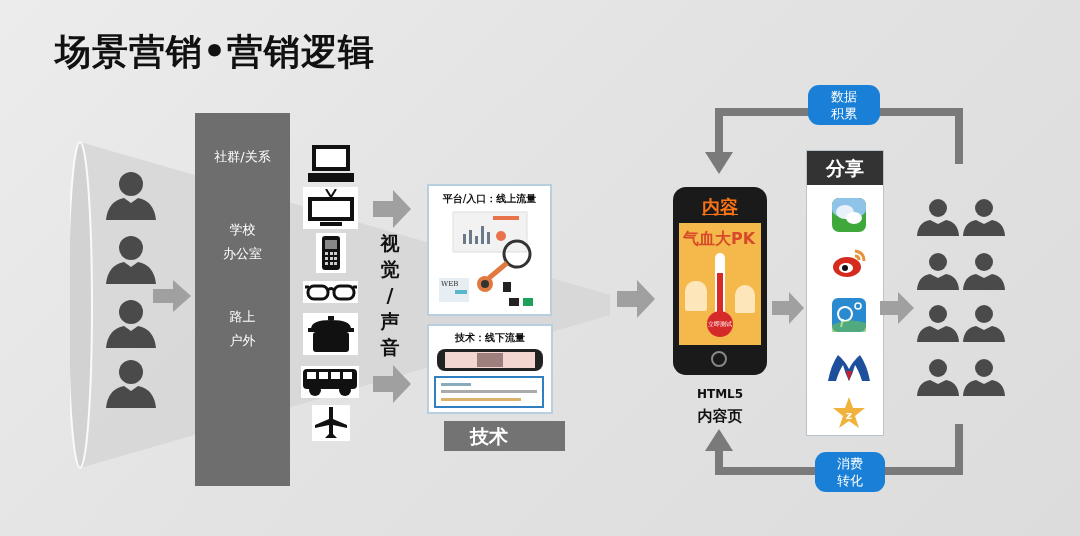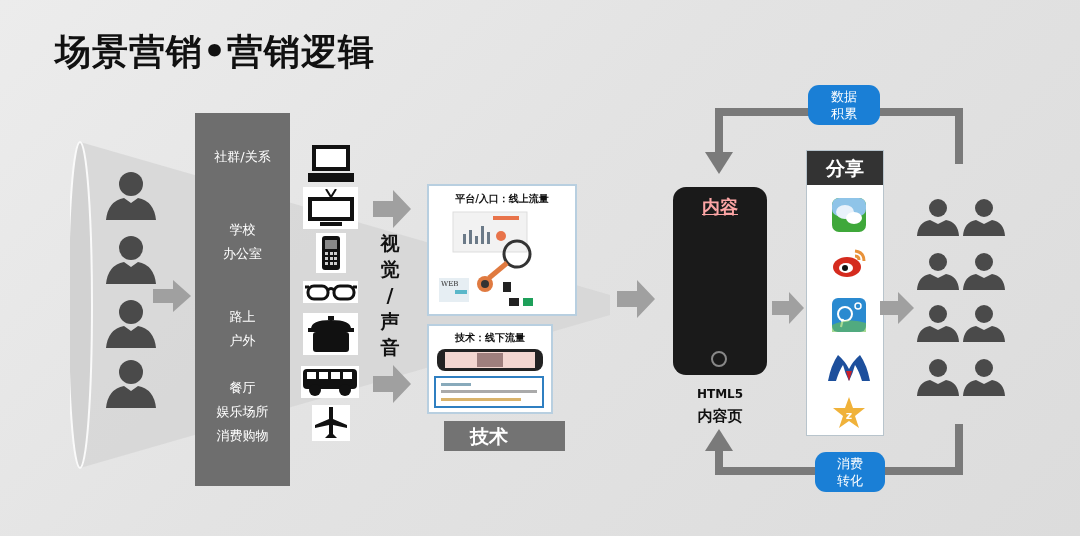--- a/index.html
+++ b/index.html
@@ -46,21 +46,21 @@
   }
   .blue-badge {
     background:#1a7fd6; color:#fff; font-size:13px; text-align:center; border-radius:11px;
     line-height:17px; padding-top:3px; box-sizing:border-box;
   }
   .loop-line { background:#7a7a7a; }
   .phone {
     left:673px; top:187px; width:94px; height:188px; background:#1a1a1a; border-radius:13px;
   }
   .phone-header {
-    position:absolute; left:6px; top:6px; width:82px; height:28px; color:#fca5a5;
+    position:absolute; left:6px; top:6px; width:82px; height:28px; color:#f97316;
     font-size:18px; font-weight:bold; text-align:center; line-height:28px;text-decoration:underline;
   }
   .phone-screen {
     position:absolute; left:6px; top:36px; width:82px; height:122px; background:#f5b84a; overflow:hidden;
   }
   .phone-home {
     position:absolute; left:38px; top:164px; width:16px; height:16px; border:2px solid #888;
     border-radius:50%; box-sizing:border-box;
   }
   .share-col {
@@ -118,25 +118,20 @@
   <div class="grp" style="top:32px">
     <div>社群/关系</div>
   </div>
   <div class="grp" style="top:105px">
     <div>学校</div>
     <div>办公室</div>
   </div>
   <div class="grp" style="top:192px">
     <div>路上</div>
     <div>户外</div>
-  </div>
-  <div class="grp" style="top:263px">
-    <div>餐厅</div>
-    <div>娱乐场所</div>
-    <div>消费购物</div>
   </div>
 </div>
 
 <div class="icon-tile" style="top:141px;height:44px;background:transparent">
   <svg width="46" height="40" viewBox="0 0 46 40">
       <rect x="4" y="2" width="38" height="26" fill="#111"></rect>
       <rect x="8" y="6" width="30" height="18" fill="#fff"></rect>
       <rect x="0" y="30" width="46" height="9" fill="#111"></rect>
     </svg>
 </div>
@@ -213,21 +208,21 @@
 </div>
 
 <div class="abs vertical-text">
   <div>视</div>
   <div>觉</div>
   <div>/</div>
   <div>声</div>
   <div>音</div>
 </div>
 
-<div class="abs card" style="left:427px;top:184px;width:150px;height:132px">
+<div class="abs card" style="left:427px;top:184px;width:125px;height:132px">
   <div class="card-title">平台/入口：线上流量</div>
   <svg width="122" height="104" viewBox="0 0 122 104">
     <rect x="24" y="6" width="74" height="40" fill="#f2f2f2" stroke="#ddd"></rect>
     <rect x="64" y="10" width="26" height="4" fill="#e8734a"></rect>
     <g fill="#6b7a88">
         <rect x="34" y="28" width="3" height="10"></rect>
         <rect x="40" y="24" width="3" height="14"></rect>
         <rect x="46" y="30" width="3" height="8"></rect>
         <rect x="52" y="20" width="3" height="18"></rect>
         <rect x="58" y="26" width="3" height="12"></rect>
@@ -262,20 +257,29 @@
 <div class="abs label-dark" style="left:444px;top:421px;width:95px;height:30px;font-size:19px;line-height:30px">技术</div>
 
 <div class="abs gray-arrow" style="left:617px;top:280px;width:38px;height:38px">
   <svg viewBox="0 0 38 38">
       <polygon points="0,11 20,11 20,0 38,19 20,38 20,27 0,27" fill="#a0a0a0"></polygon>
     </svg>
 </div>
 
 <div class="abs phone">
   <div class="phone-header">内容</div>
+  <div class="phone-screen">
+    <div style="position:absolute;left:4px;top:6px;font-size:16px;font-weight:bold;color:#d64a2a">气血大PK</div>
+    <div style="position:absolute;left:36px;top:30px;width:10px;height:70px;background:#fff;border-radius:5px"></div>
+    <div style="position:absolute;left:38px;top:50px;width:6px;height:50px;background:#d62a2a"></div>
+    <div style="position:absolute;left:28px;top:88px;width:26px;height:26px;background:#d62a2a;border-radius:50%"></div>
+    <div style="position:absolute;left:28px;top:97px;width:26px;font-size:6px;color:#fff;text-align:center">立即测试</div>
+    <div style="position:absolute;left:6px;top:58px;width:22px;height:30px;background:#fff3d6;border-radius:10px 10px 2px 2px;opacity:0.8"></div>
+    <div style="position:absolute;left:56px;top:62px;width:20px;height:28px;background:#fff3d6;border-radius:10px 10px 2px 2px;opacity:0.8"></div>
+  </div>
   <div class="phone-home"></div>
 </div>
 <div class="abs caption" style="left:673px;top:387px;width:94px">HTML5</div>
 <div class="abs caption" style="left:673px;top:407px;width:94px;font-size:15px">内容页</div>
 
 <div class="abs gray-arrow" style="left:772px;top:292px;width:32px;height:32px">
   <svg viewBox="0 0 32 32">
       <polygon points="0,9 17,9 17,0 32,16 17,32 17,23 0,23" fill="#a0a0a0"></polygon>
     </svg>
 </div>

